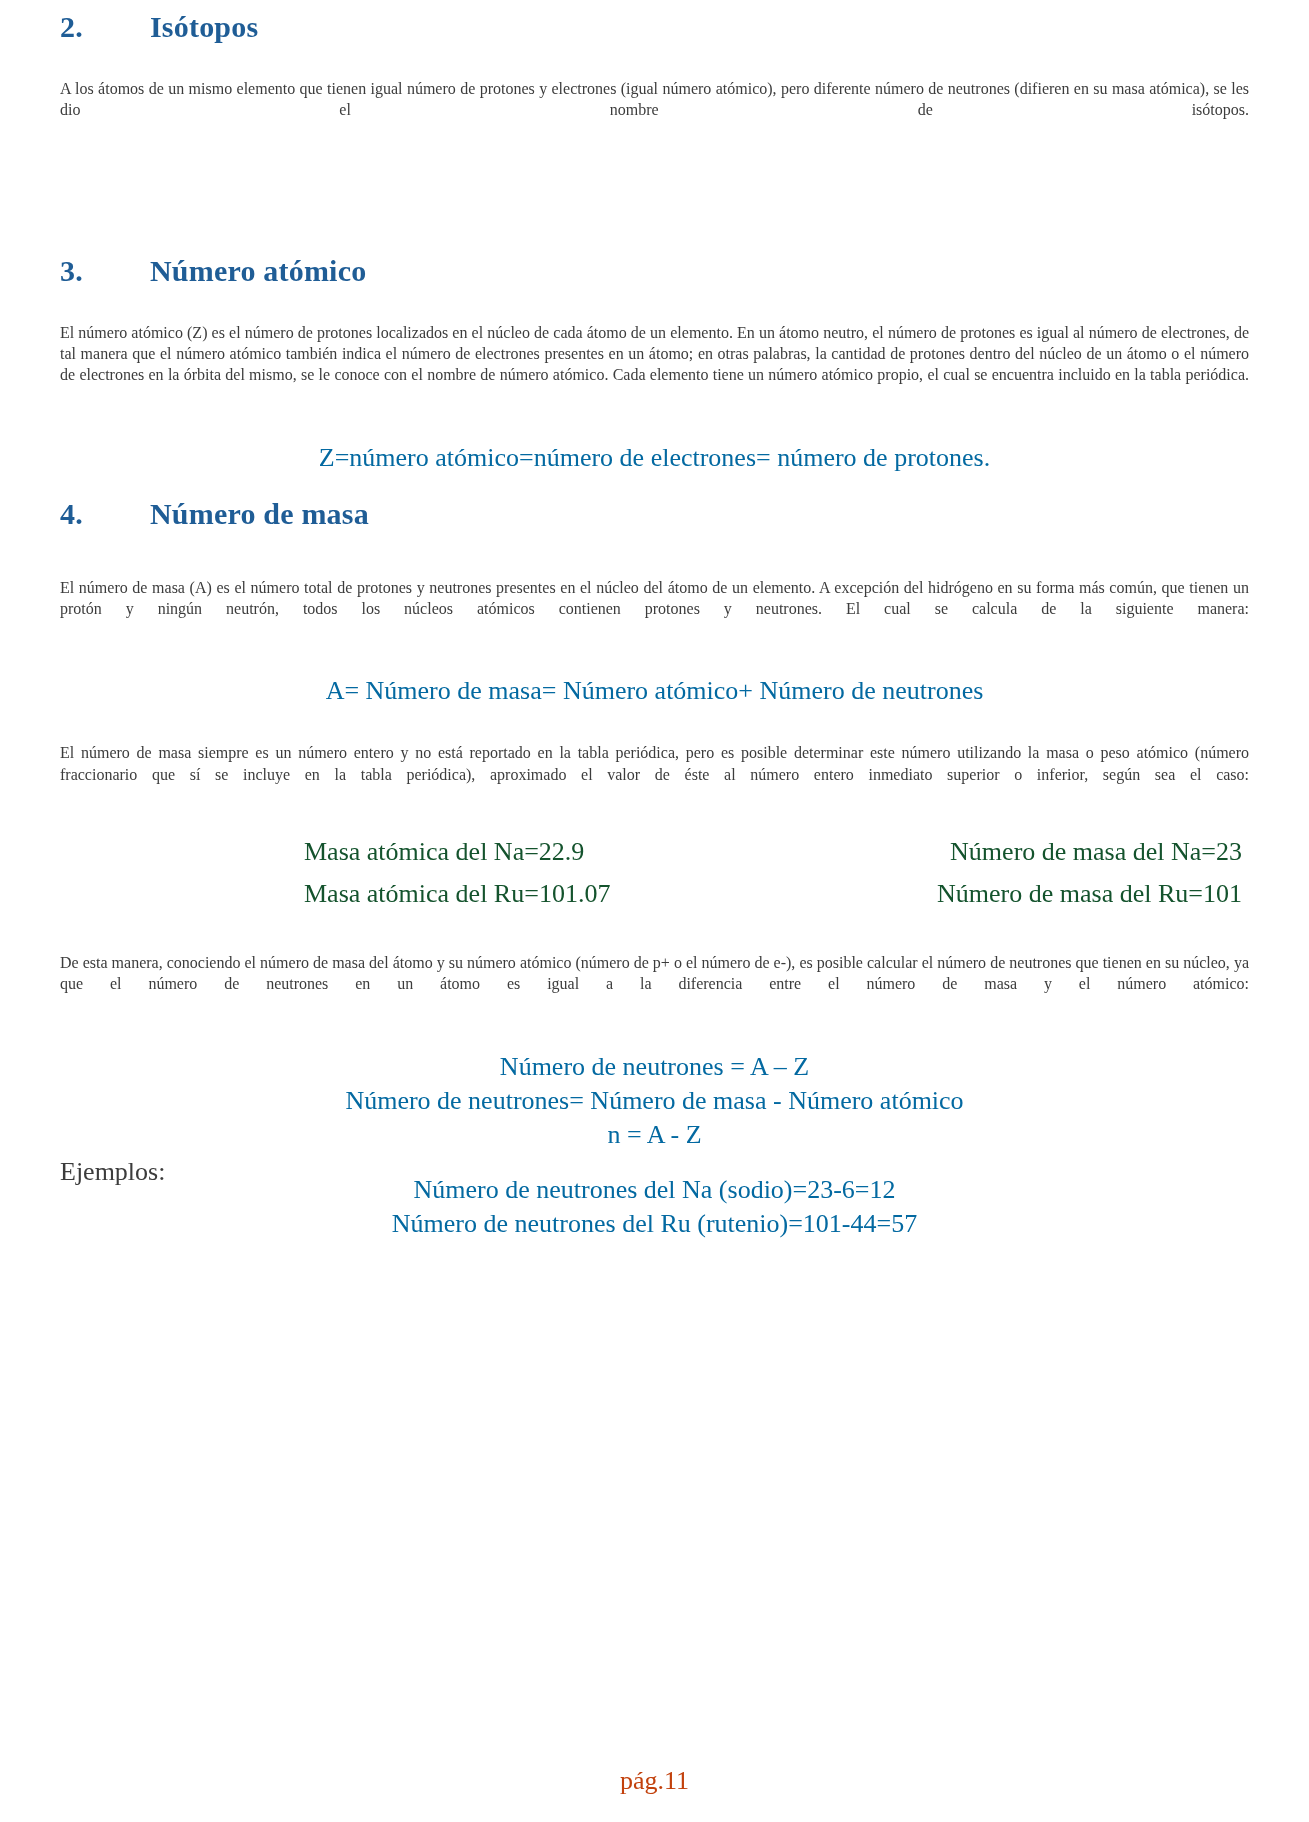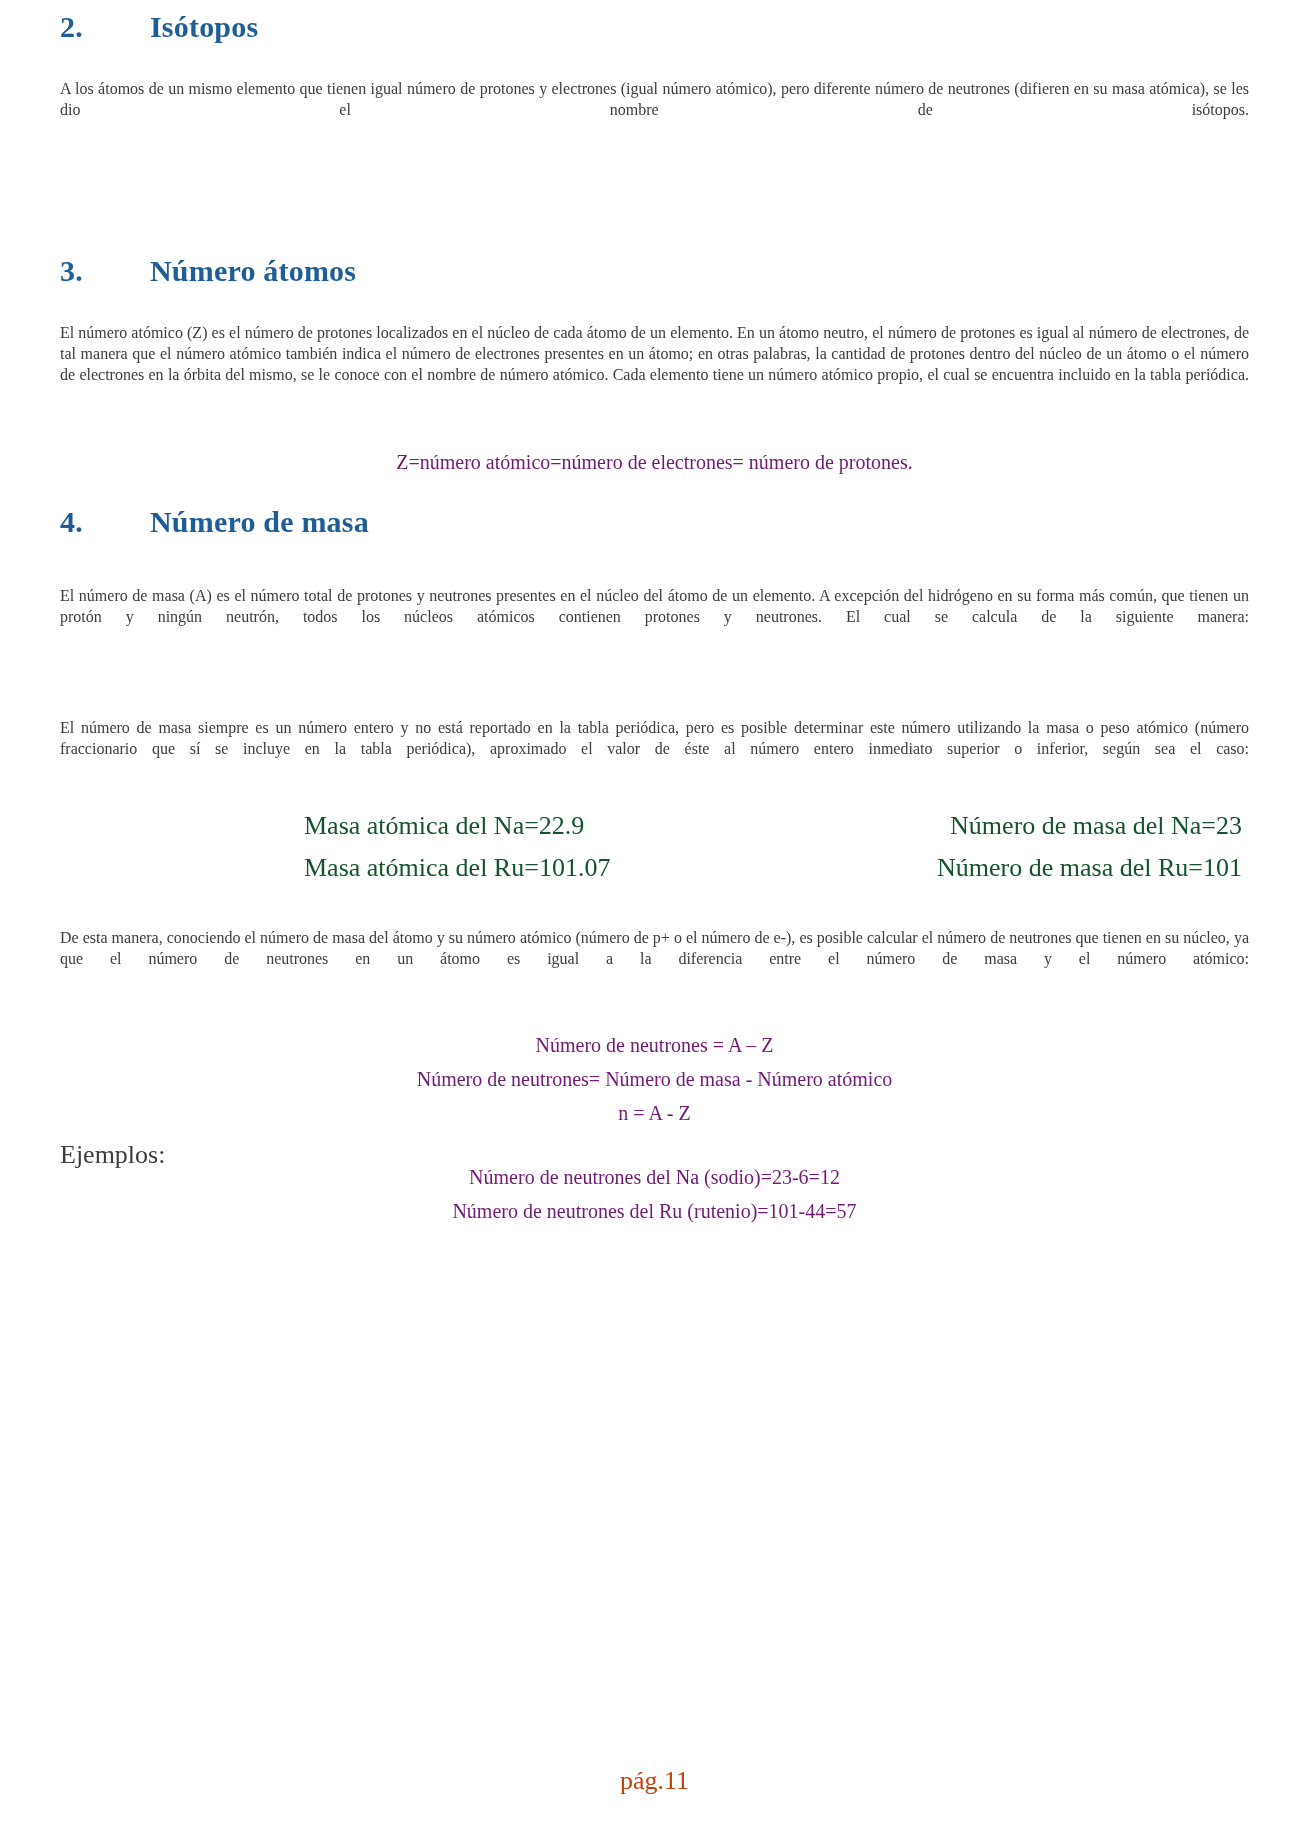--- a/index.html
+++ b/index.html
@@ -52,25 +52,25 @@
     color: #3c3c3c;
   }
   p.body::after {
     content: "";
     display: inline-block;
     width: 100%;
   }
 
   
   .formula {
-    margin: 8px;
-    font-size: 20px;
+    margin: 0;
+    font-size: 26px;
     line-height: 1.3;
     text-align: center;
-    color: #701a75;
+    color: #0369a1;
   }
   .two-col-line {
     margin: 7px;
     font-size: 26px;
     line-height: 1.33;
     color: #14532d;
     display: flex;
   }
   .two-col-line .c1 {
     width: 360px;
@@ -117,21 +117,21 @@
   </div>
 
   <div class="spacer-md"></div>
 
   <p class="body">A los átomos de un mismo elemento que tienen igual número de protones y electrones (igual número atómico), pero diferente número de neutrones (difieren en su masa atómica), se les dio el nombre de isótopos.</p>
 
   <div class="spacer-xl"></div>
 
   <div class="heading" id="heading-numero-atomico">
     <span class="hnum">3.</span>
-    <span class="htext">Número átomos</span>
+    <span class="htext">Número atómico</span>
   </div>
 
   <div class="spacer-md"></div>
 
   <p class="body">El número atómico (Z) es el número de protones localizados en el núcleo de cada átomo de un elemento. En un átomo neutro, el número de protones es igual al número de electrones, de tal manera que el número atómico también indica el número de electrones presentes en un átomo; en otras palabras, la cantidad de protones dentro del núcleo de un átomo o el número de electrones en la órbita del mismo, se le conoce con el nombre de número atómico. Cada elemento tiene un número atómico propio, el cual se encuentra incluido en la tabla periódica.</p>
 
   <div class="spacer-md"></div>
 
   <p class="formula">Z=número atómico=número de electrones= número de protones.</p>
 
@@ -141,20 +141,21 @@
     <span class="hnum">4.</span>
     <span class="htext">Número de masa</span>
   </div>
 
   <div class="spacer-lg"></div>
 
   <p class="body">El número de masa (A) es el número total de protones y neutrones presentes en el núcleo del átomo de un elemento. A excepción del hidrógeno en su forma más común, que tienen un protón y ningún neutrón,  todos los núcleos atómicos contienen protones y neutrones. El cual se calcula de la siguiente  manera:</p>
 
   <div class="spacer-md"></div>
 
+  <p class="formula">A= Número de masa= Número atómico+ Número de neutrones</p>
 
   <div class="spacer-md"></div>
 
   <p class="body">El número de masa siempre es un número entero y no está reportado en la tabla periódica, pero es posible determinar este número utilizando la masa o peso atómico (número fraccionario que sí se incluye en la tabla periódica), aproximado el valor de éste al número entero inmediato superior o inferior, según sea el  caso:</p>
 
   <div class="spacer-sm"></div>
 
   <div style="padding-left:237px;">
     <div class="two-col-line">
       <span class="c1">Masa atómica del Na=22.9</span>

